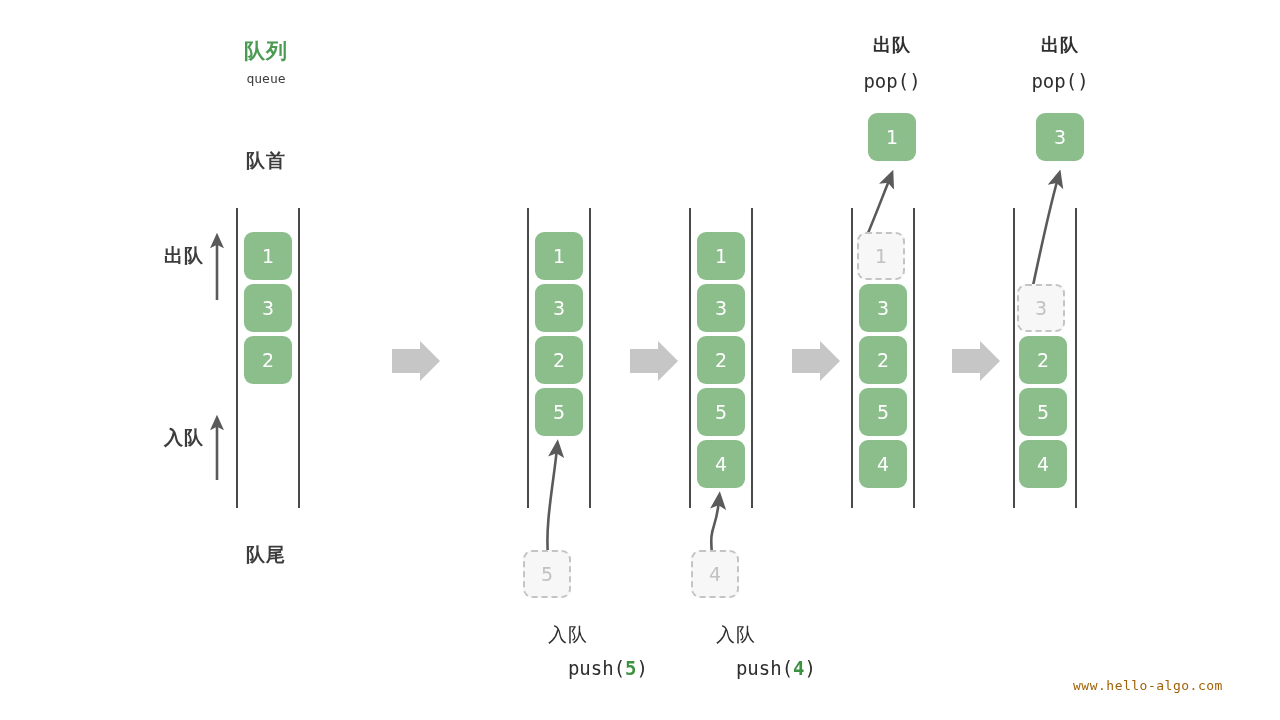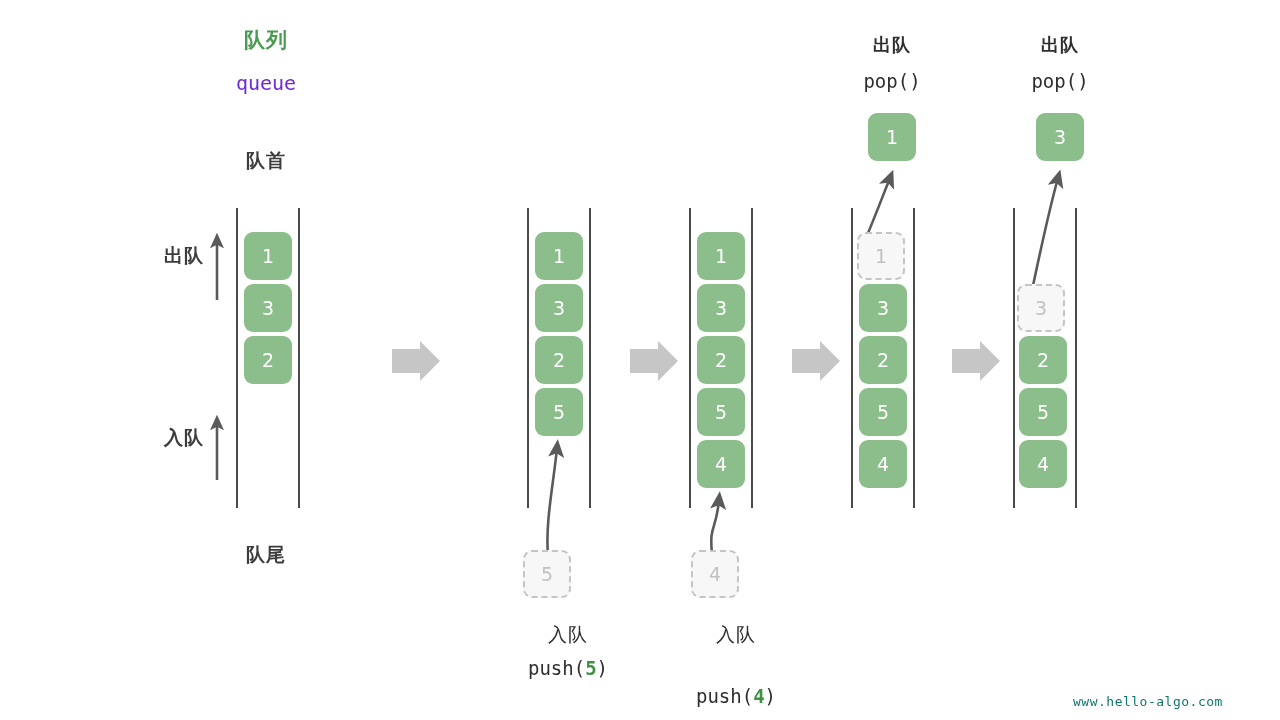--- a/index.html
+++ b/index.html
@@ -29,22 +29,22 @@
   
   .title-cn {
     font-weight: bold;
     font-size: 21px;
     color: #4a9a51;
     text-align: center;
     letter-spacing: 1px;
   }
   .title-en {
     font-family: "DejaVu Sans Mono", "Liberation Mono", monospace;
-    font-size: 20px;
-    color: #6d28d9;
+    font-size: 13px;
+    color: #404040;
     text-align: center;
   }
   .label-cn-bold {
     font-weight: bold;
     font-size: 19px;
     color: #3c3c3c;
     text-align: center;
     letter-spacing: 1px;
   }
   .op-title-cn {
@@ -63,31 +63,30 @@
   .caption-cn {
     font-size: 19px;
     color: #2e2e2e;
     text-align: center;
     letter-spacing: 1px;
   }
   .caption-mono {
     font-family: "DejaVu Sans Mono", "Liberation Mono", monospace;
     font-size: 19px;
     color: #2e2e2e;
-    text-align: center;
+    text-align: right;
     white-space: pre;
   }
   .caption-mono .hl { color: #3f9142; font-weight: bold; }
 
   .watermark {
     font-family: "DejaVu Sans Mono", "Liberation Mono", monospace;
     font-size: 13px;
-    color: #0f766e;
+    color: #a16207;
     letter-spacing: 0.5px;
-    margin-top: 16px;
   }
 
   
   .cell {
     position: absolute;
     width: 48px;
     height: 48px;
     border-radius: 9px;
     background: #8cbe8c;
     color: #ffffff;
@@ -165,21 +164,21 @@
       <path d="M630,349 L658,349 L658,341 L678,361 L658,381 L658,373 L630,373 Z" fill="#c6c6c6"></path>
     </g>
     <g>
       <path d="M792,349 L820,349 L820,341 L840,361 L820,381 L820,373 L792,373 Z" fill="#c6c6c6"></path>
     </g>
     <g>
       <path d="M952,349 L980,349 L980,341 L1000,361 L980,381 L980,373 L952,373 Z" fill="#c6c6c6"></path>
     </g>
   </svg>
 
-  <div class="abs title-cn" style="left:196px; top:26px; width:140px;">队列</div>
+  <div class="abs title-cn" style="left:196px; top:37px; width:140px;">队列</div>
   <div class="abs title-en" style="left:196px; top:71px; width:140px;">queue</div>
 
   <div class="abs label-cn-bold" style="left:196px; top:148px; width:140px;">队首</div>
   <div class="abs label-cn-bold" style="left:196px; top:542px; width:140px;font-family:Liberation Mono, monospace;">队尾</div>
 
   <div class="abs label-cn-bold" style="left:140px; top:243px; width:64px; text-align:right;">出队</div>
   <div class="abs label-cn-bold" style="left:140px; top:425px; width:64px; text-align:right;">入队</div>
 
   <div class="rail" style="left:236px; top:208px; height:300px;"></div>
   <div class="rail" style="left:298px; top:208px; height:300px;"></div>
@@ -206,21 +205,21 @@
 
   <div class="cell" style="left:697px; top:232px;">1</div>
   <div class="cell" style="left:697px; top:284px;">3</div>
   <div class="cell" style="left:697px; top:336px;">2</div>
   <div class="cell" style="left:697px; top:388px;">5</div>
   <div class="cell" style="left:697px; top:440px;">4</div>
 
   <div class="cell ghost" style="left:691px; top:550px;">4</div>
 
   <div class="abs caption-cn" style="left:656px; top:622px; width:160px;">入队</div>
-  <div class="abs caption-mono" style="left:656px; top:657px; width:160px;margin-top:28px;"><span>push(</span><span class="hl">4</span><span>)</span></div>
+  <div class="abs caption-mono" style="left:656px; top:657px; width:160px;"><span>push(</span><span class="hl">4</span><span>)</span></div>
 
   <div class="abs op-title-cn" style="left:812px; top:33px; width:160px;">出队</div>
   <div class="abs op-title-mono" style="left:812px; top:70px; width:160px;">pop()</div>
 
   <div class="cell" style="left:868px; top:113px;">1</div>
 
   <div class="rail" style="left:851px; top:208px; height:300px;"></div>
   <div class="rail" style="left:913px; top:208px; height:300px;"></div>
 
   <div class="cell ghost" style="left:857px; top:232px;">1</div>

